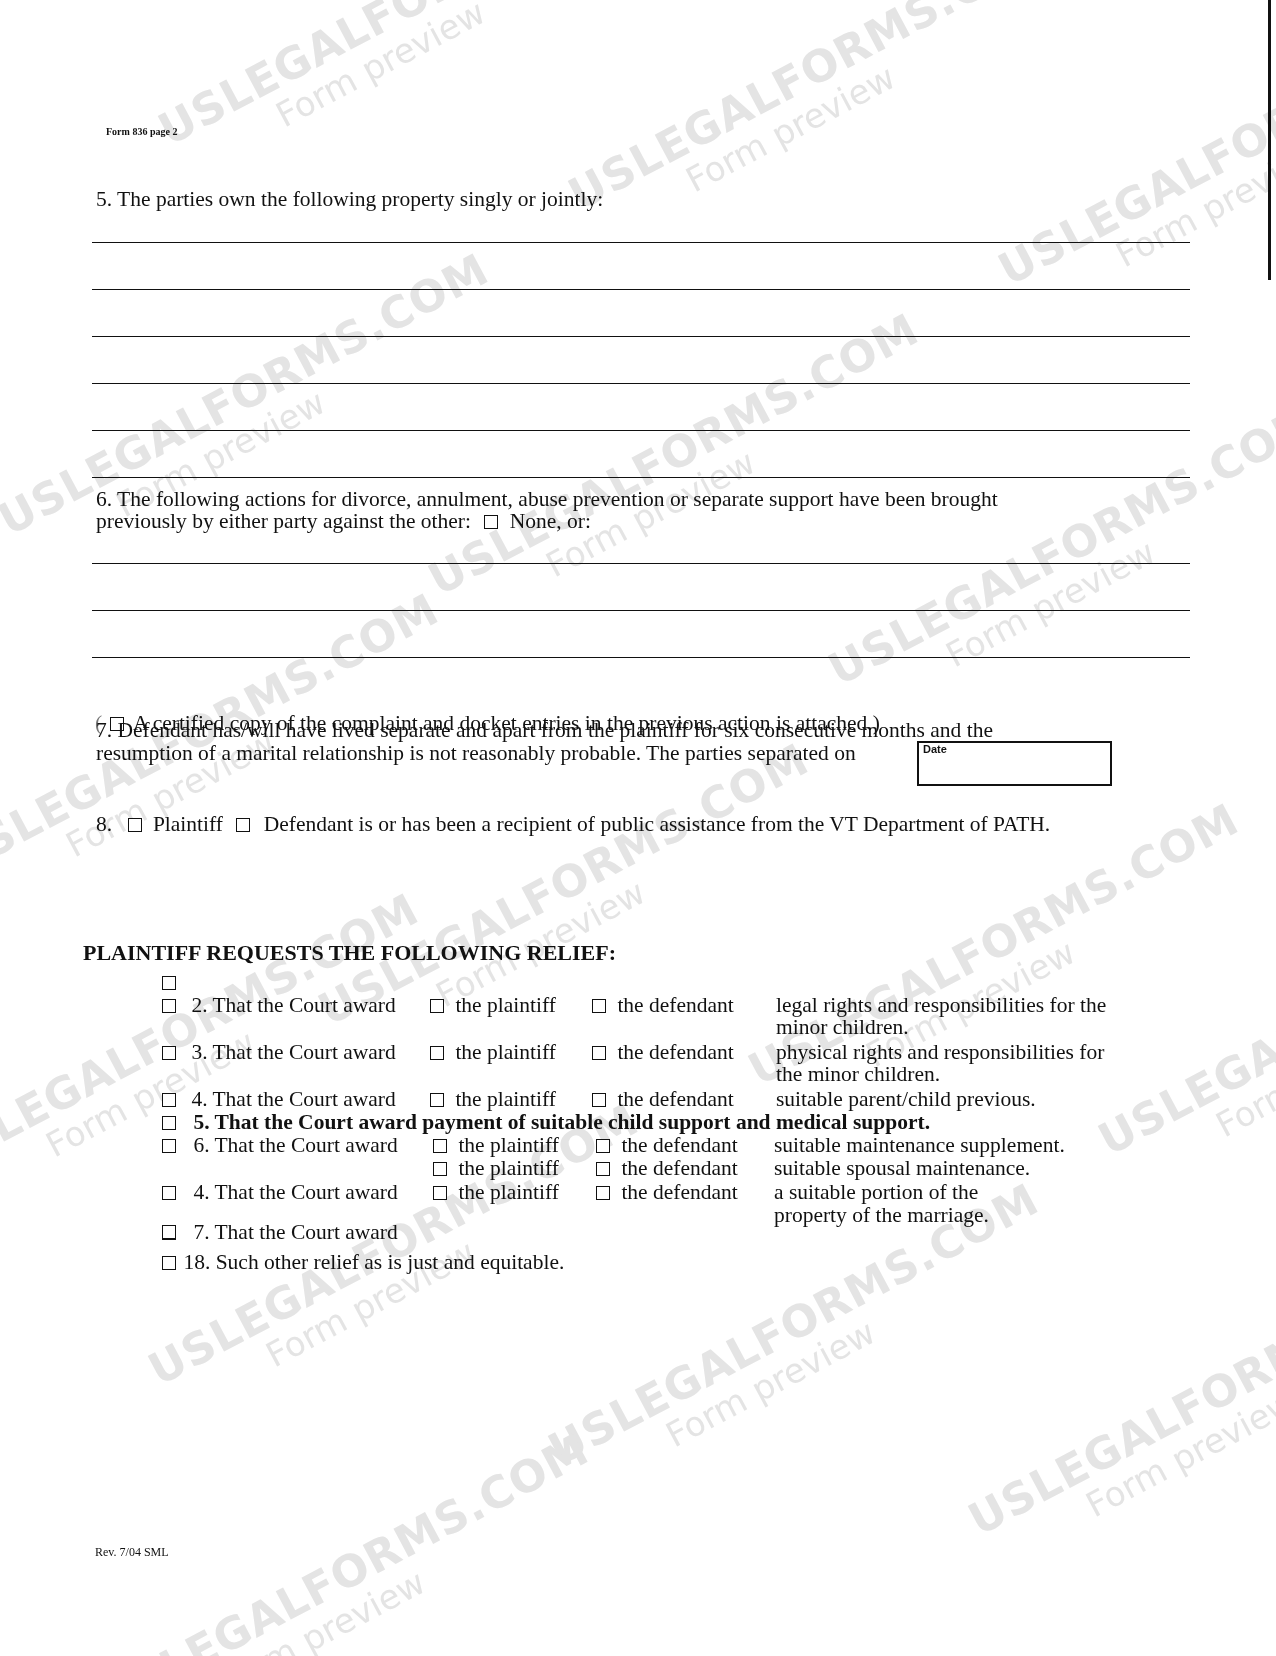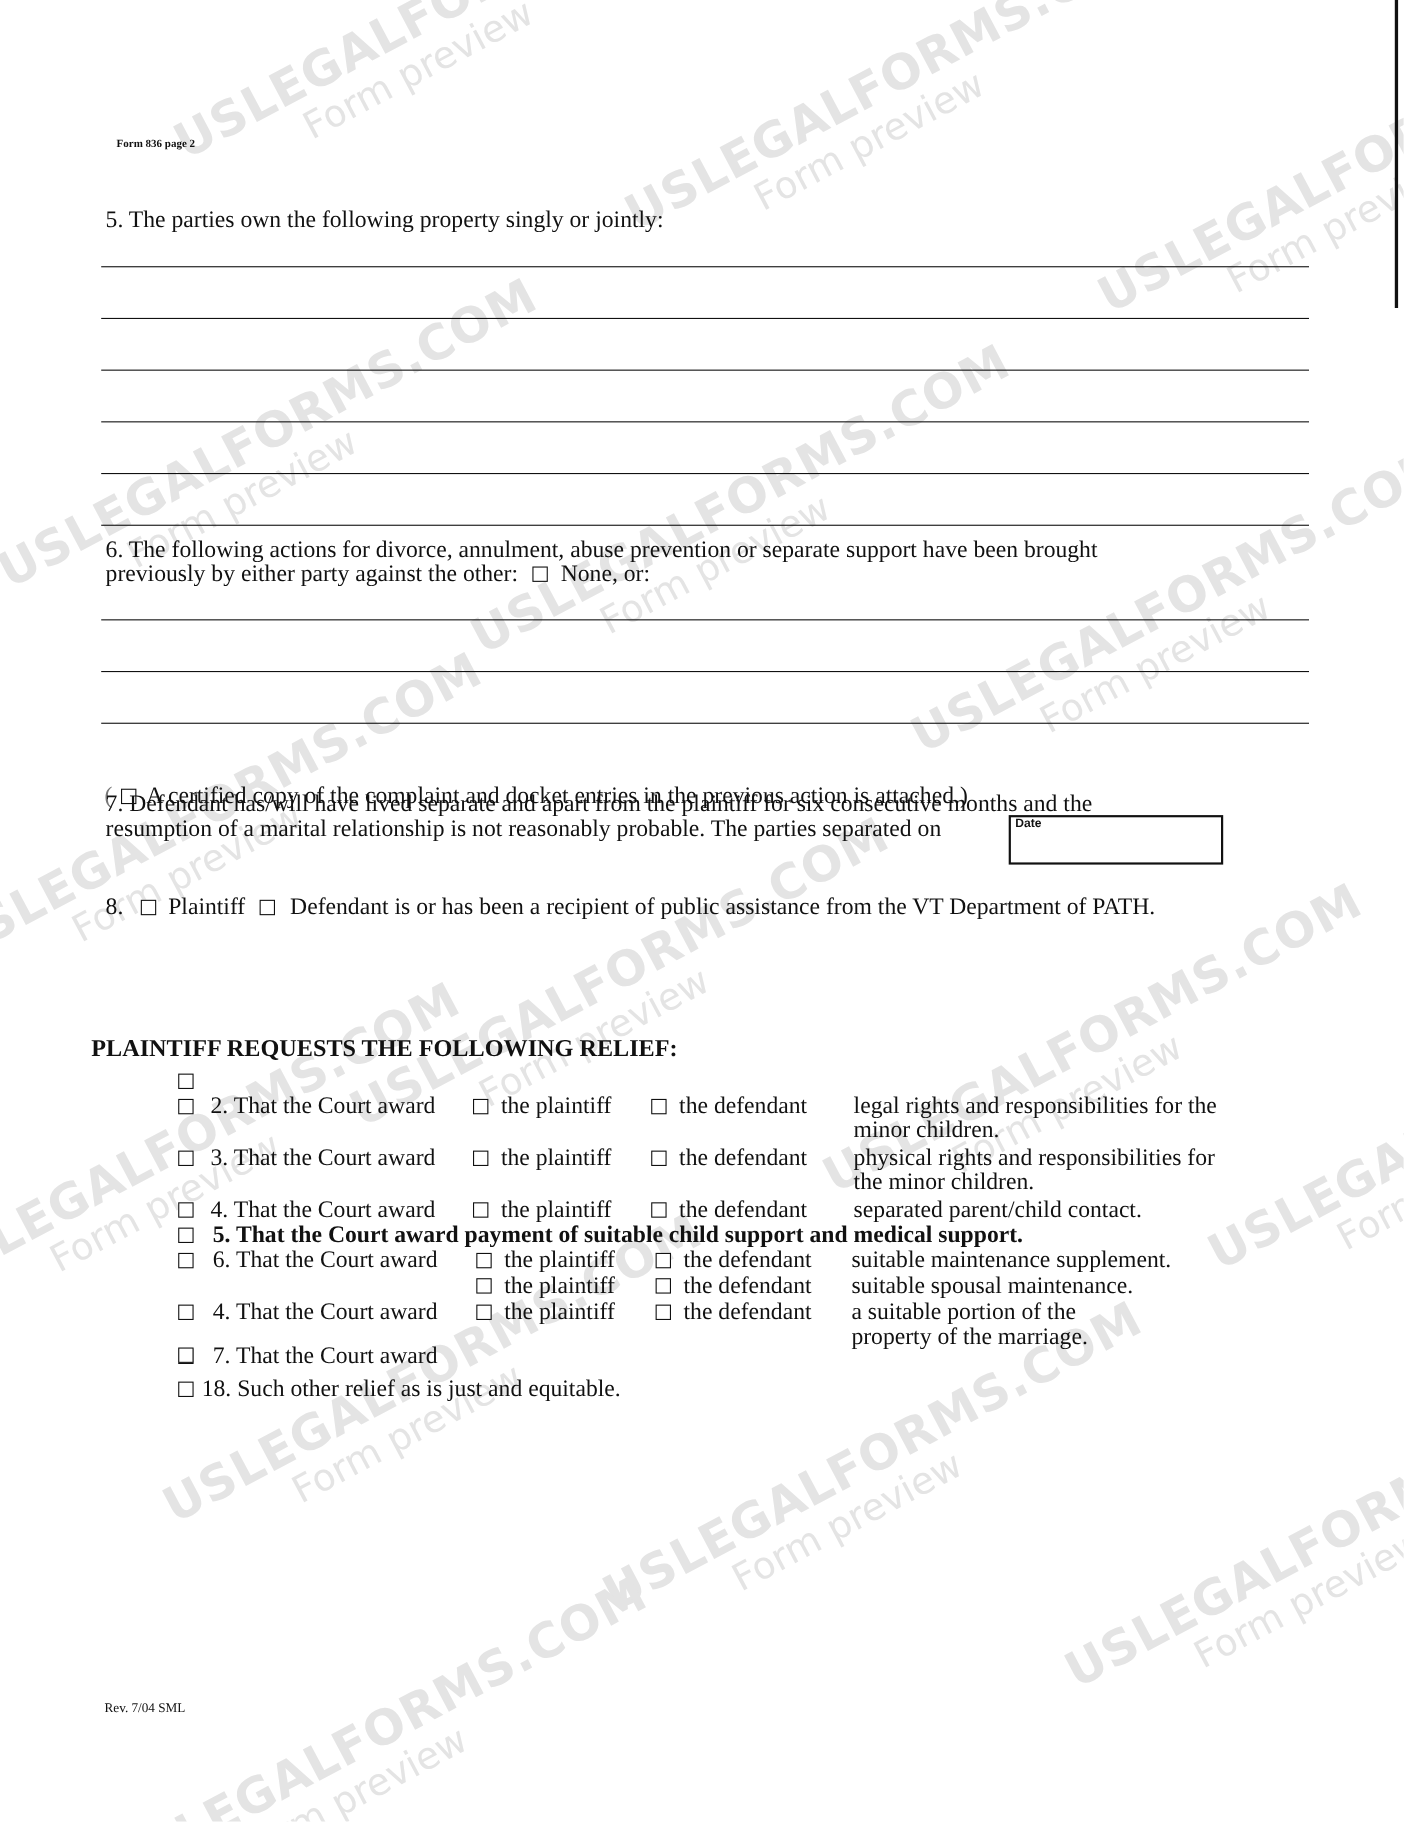--- a/index.html
+++ b/index.html
@@ -151,21 +151,21 @@
 <div class="cbrow" style="left:592px;top:1040px;"><span class="cb"></span> <span style="margin-left:6px;">the defendant</span></div>
 <div class="cbrow" style="left:776px;top:1040px;">physical rights and responsibilities for</div>
 <div class="cbrow" style="left:776px;top:1062px;">the minor children.</div>
 
 <div class="cbrow" style="left:162px;top:1087px;">
   <span class="cb"></span>
   <span style="margin-left:10px;">4. That the Court award</span>
 </div>
 <div class="cbrow" style="left:430px;top:1087px;"><span class="cb"></span> <span style="margin-left:6px;">the plaintiff</span></div>
 <div class="cbrow" style="left:592px;top:1087px;"><span class="cb"></span> <span style="margin-left:6px;">the defendant</span></div>
-<div class="cbrow" style="left:776px;top:1087px;">separated parent/child contact.</div>
+<div class="cbrow" style="left:776px;top:1087px;">suitable parent/child previous.</div>
 
 <div class="cbrow" style="left:162px;top:1110px;font-weight:bold;">
   <span class="cb"></span>
   <span style="margin-left:12px;">5. That the Court award payment of suitable child support and medical support.</span>
 </div>
 
 <div class="cbrow" style="left:162px;top:1133px;">
   <span class="cb"></span>
   <span style="margin-left:12px;">6. That the Court award</span>
 </div>

